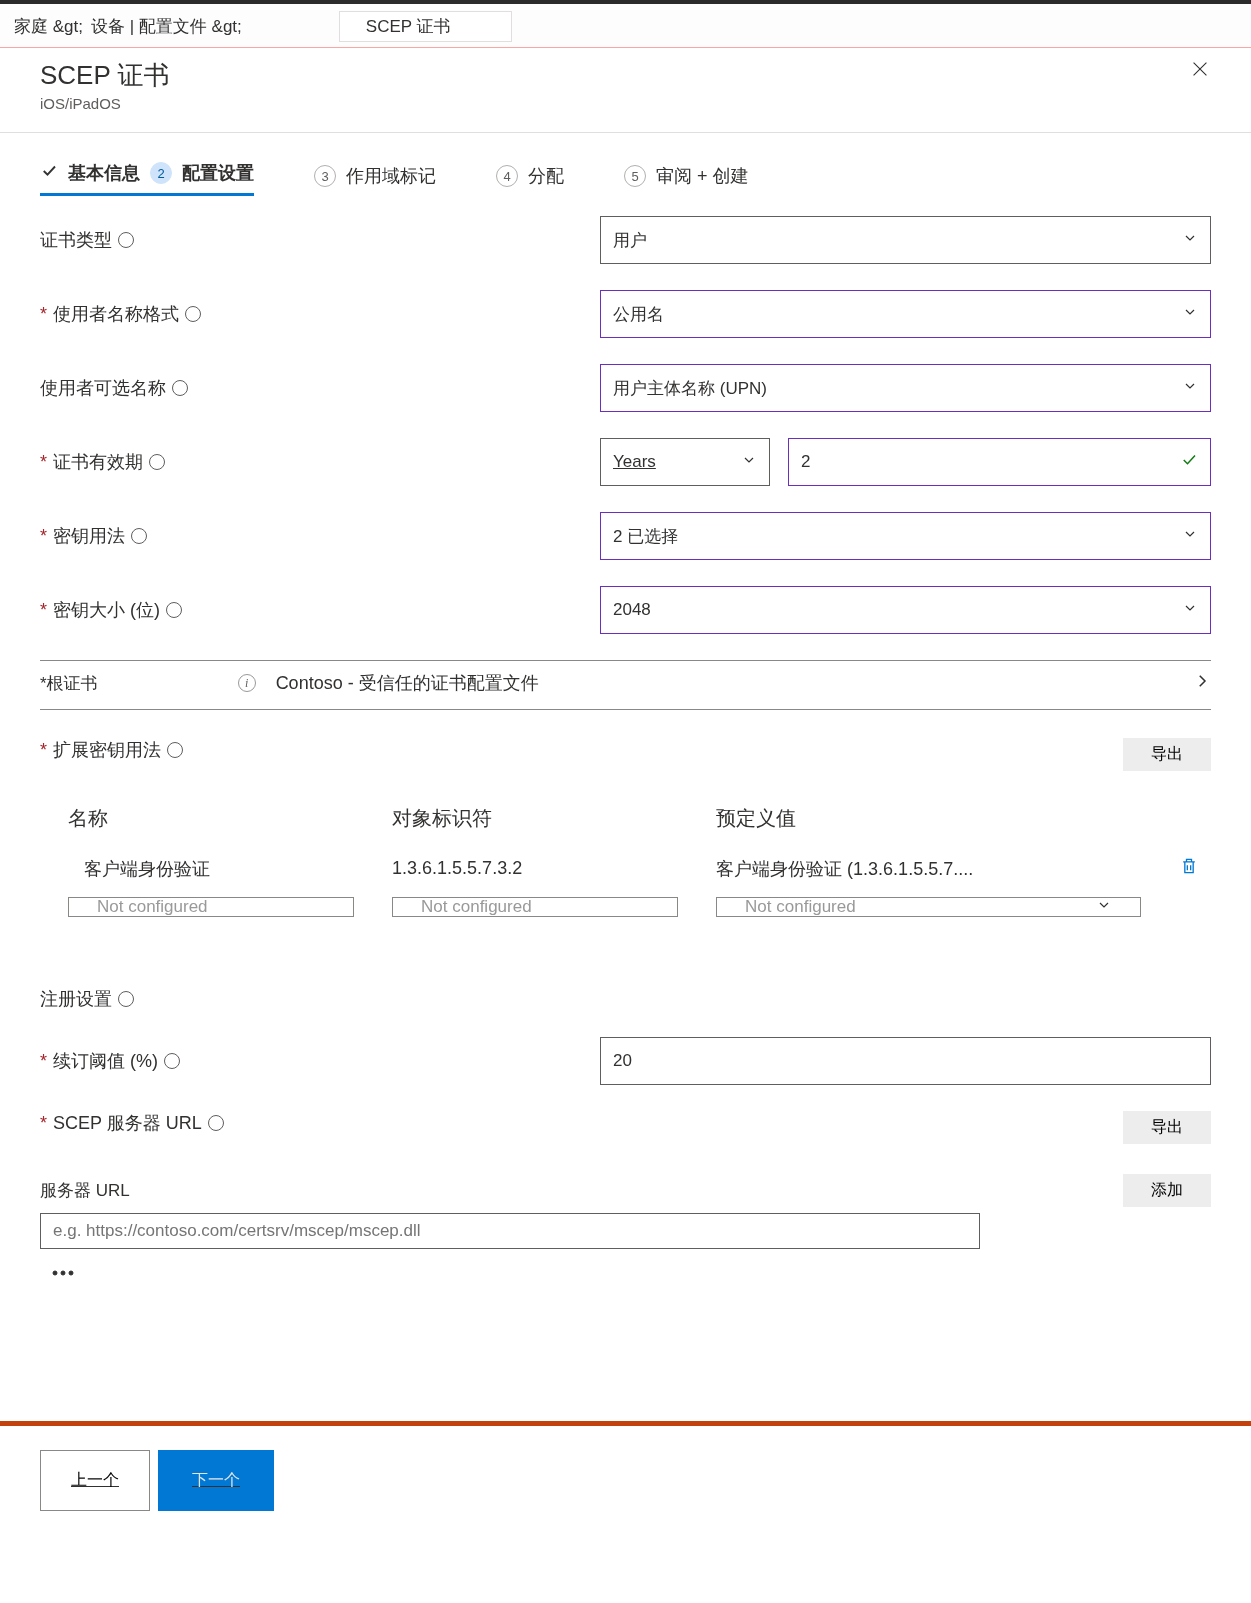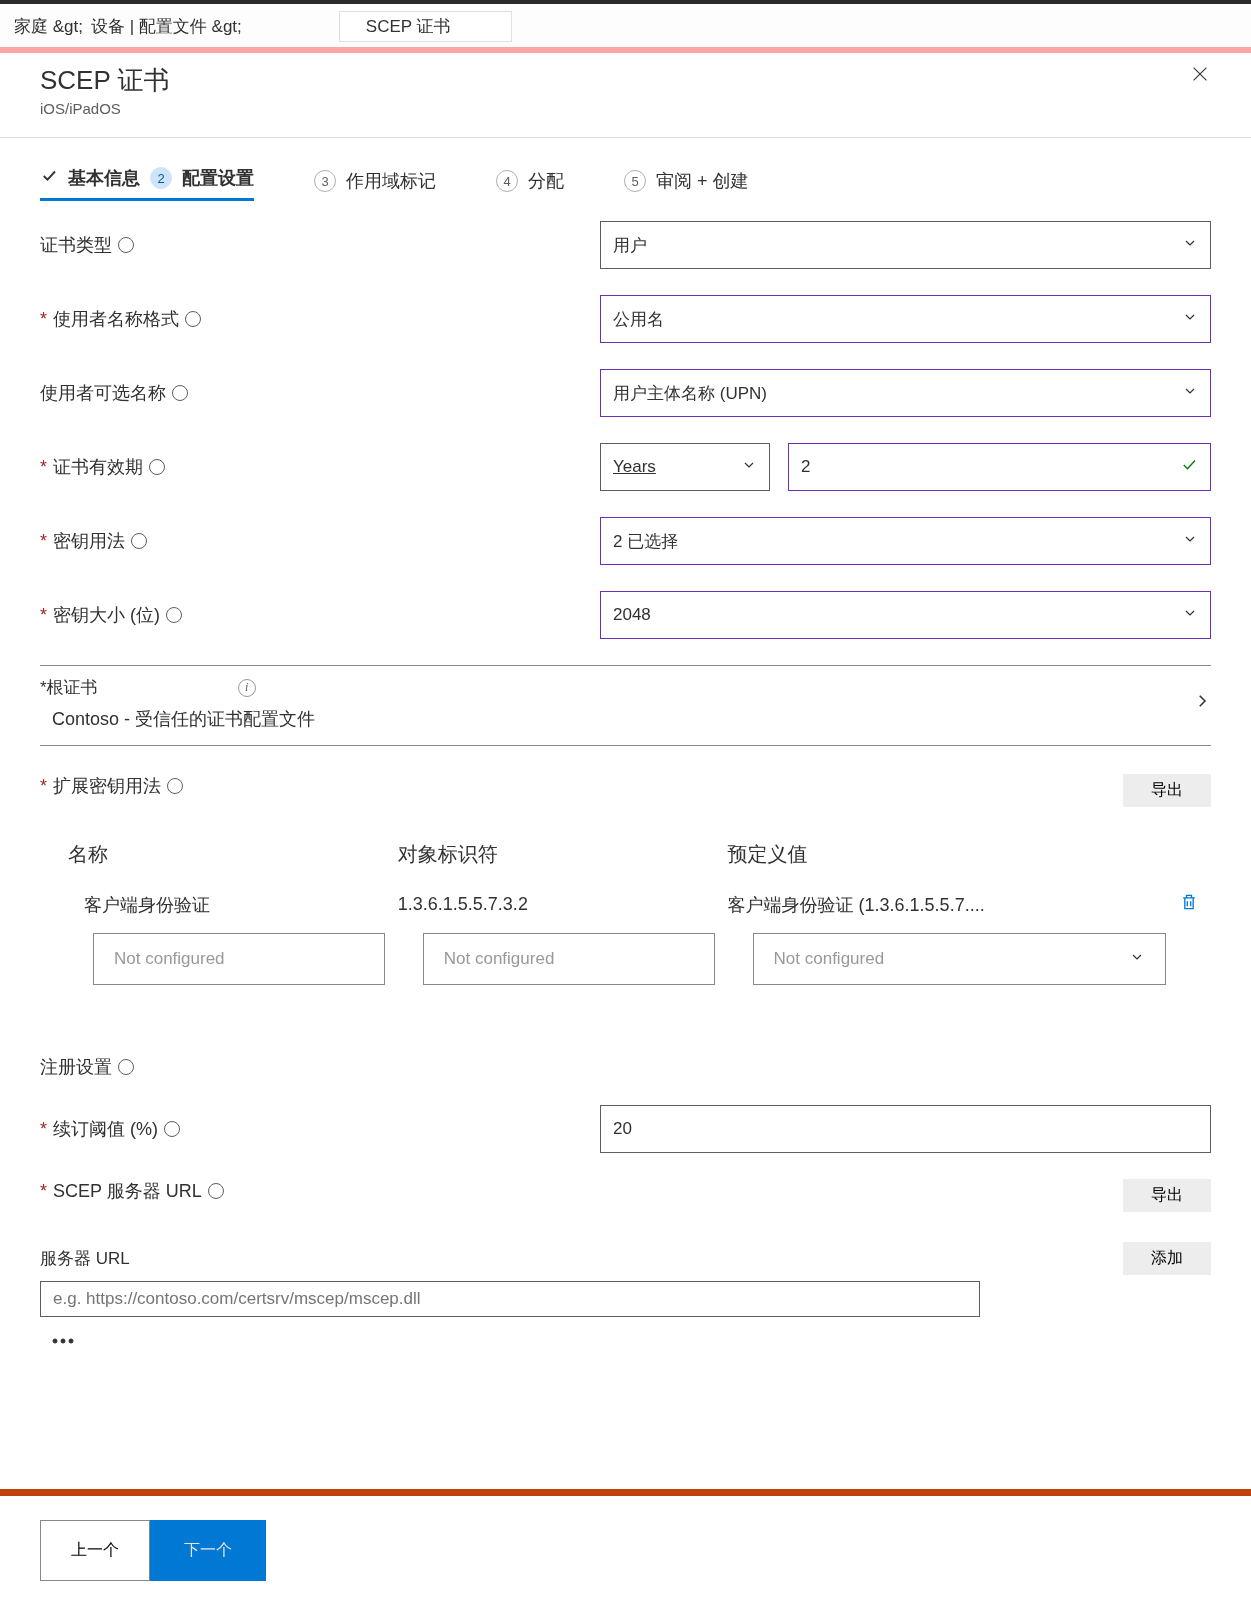--- a/index.html
+++ b/index.html
@@ -8,21 +8,21 @@
     padding: 0;
     font-family: "Segoe UI", "Microsoft YaHei", Arial, sans-serif;
     font-size: 17px;
     color: #323130;
     background: #fff;
   }
   body { width: 1251px; }
   .topbar {
     border-top: 4px solid #2b2b2b;
     background: #fdfdfd;
-    border-bottom: 6px solid #fca5a5;
+    border-bottom: 1px solid #fca5a5;
     padding: 8px 14px 6px 14px;
     display: flex;
     align-items: center;
     gap: 8px;
   }
   .topbar .tab-highlight {
     background: #fff;
     box-shadow: 0 0 0 1px #e1dfdd;
     padding: 3px 60px 3px 26px;
     margin-left: 90px;
@@ -87,55 +87,56 @@
   .valcheck svg { width:18px; height:18px; stroke:#107c10; stroke-width:2; fill:none; }
   .row.split .rhs { display:flex; gap:18px; }
   .row.split .select { width: 170px; text-decoration: underline; }
   .row.split .txt { flex:1; }
 
   .rootcert {
     border-top: 1px solid #888; border-bottom: 1px solid #888;
     padding: 10px 0 14px 0; margin-top: 6px;
     display:flex; align-items:center; justify-content:space-between;
   }
-  .rootcert-left { display:flex; flex-direction:column; gap:8px; }
+  .rootcert-left { display:flex; flex-direction:row; gap:8px; }
   .rootcert-head { display:flex; align-items:center; gap:140px; font-size:17px; }
   .rootcert-val { padding-left:12px; font-size:18px; }
   .chev-r svg { width:18px; height:18px; stroke:#323130; stroke-width:2; fill:none; }
 
   .section-gap { height: 18px; }
   .section-head { display:flex; justify-content:space-between; align-items:flex-start; margin-top:10px; }
   .btn-grey {
     background:#ededed; border:none; padding:6px 28px; font-size:16px; cursor:pointer;
   }
 
   table.eku { width: 100%; border-collapse: collapse; margin-top: 26px; }
   table.eku th { text-align:left; font-weight:400; font-size:20px; padding: 8px 10px 18px 28px; }
   table.eku td { padding: 6px 10px 6px 28px; font-size:18px; vertical-align:middle; }
   table.eku tr.inputrow td { padding: 10px 10px 10px 28px; }
   .trash svg { width:20px; height:20px; stroke:#0078d4; fill:none; stroke-width:1.6; cursor:pointer; }
   .nc-input, .nc-select {
-    width: 100%; height:52px; border:1px solid #8a8886; background:#fff;
-    padding:0 20px; font-size:17px; color:#999;
-    display:flex; align-items:center; justify-content:space-between;margin-left:25px;
+    width: 100%; height:20px; border:1px solid #8a8886; background:#fff;
+    padding:0 28px; font-size:17px; color:#999;
+    display:flex; align-items:center; justify-content:space-between;
   }
   .nc-select { cursor:pointer; }
 
   .url-input {
     width: 940px; height:36px; border:1px solid #605e5c; padding:0 12px;
     font-size:17px;
   }
   .url-row { display:flex; align-items:center; justify-content:space-between; padding: 12px 0 0 12px; }
   .dots svg { stroke:#323130; fill:#323130; }
 
   .footer {
-    border-top:7px solid #c2410c;
+    border-top:5px solid #c2410c;
     padding: 24px 40px;
-    display:flex; gap:0;
+    display:flex; gap:8px;
     margin-top: 120px;
+    text-decoration: underline;
   }
   .btn-outline {
     background:#fff; border:1px solid #8a8886; padding:6px 30px; font-size:16px; cursor:pointer;
   }
   .btn-primary {
     background:#0078d4; color:#e5e5e5; border:none; padding:20px 34px; font-size:16px; cursor:pointer;
   }
 </style>
 </head>
 <body>

